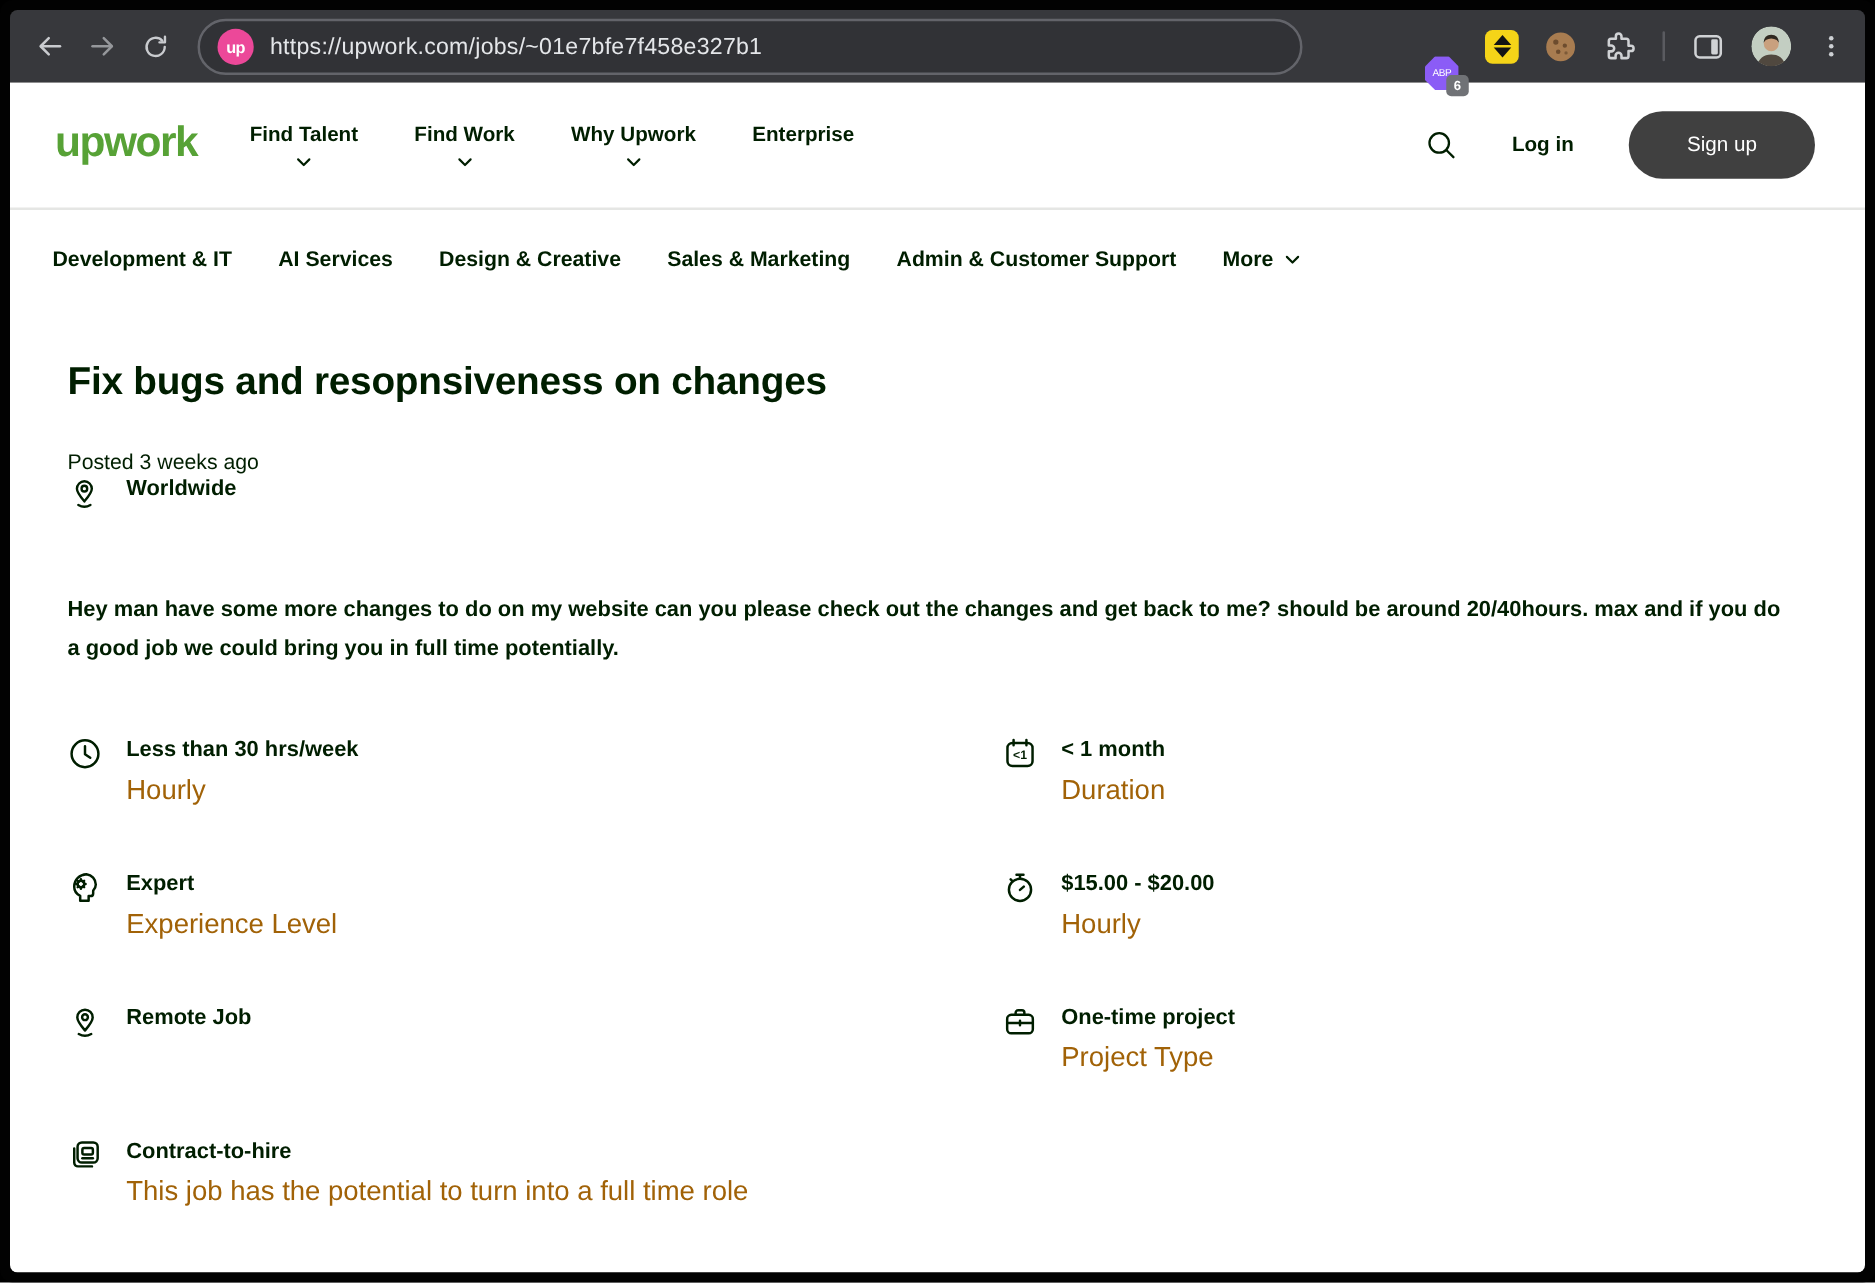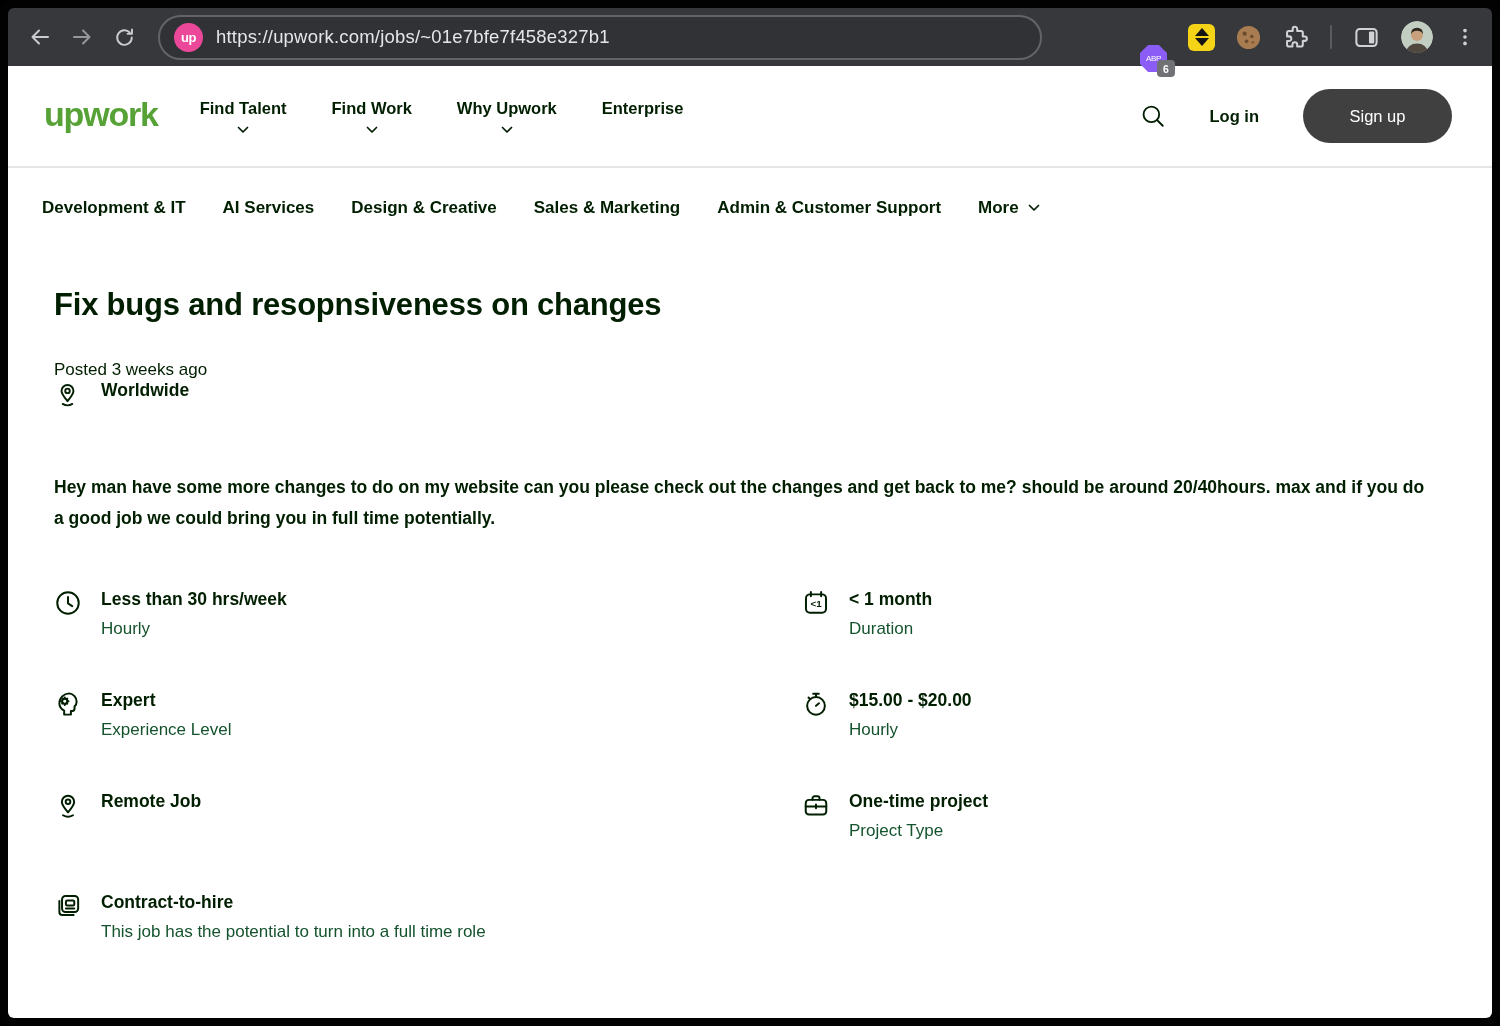--- a/index.html
+++ b/index.html
@@ -75,21 +75,21 @@
   .job-title { font-size:31px; font-weight:700; letter-spacing:-0.2px; margin-top:47px; }
   .posted { font-size:17px; margin-top:37px; }
   .location-row { display:flex; gap:20px; }
   .location-row .loc-label { font-size:17.5px; font-weight:700; }
   .description { margin-top:63px; font-size:17.5px; line-height:31px; max-width:1378px;font-weight:bold; }
 
   .details-grid { margin-top:55px; display:grid; grid-template-columns:748px 1fr; row-gap:51px; }
   .detail-item { display:flex; gap:19px; }
   .detail-icon { width:28px; flex:none; display:flex; justify-content:center; align-items:flex-start; }
   .detail-title { font-size:17.5px; font-weight:700; }
-  .detail-sub { font-size:17px; color:#14532d; margin-top:9px; }
+  .detail-sub { font-size:22px; color:#a16207; margin-top:9px; }
 
   .ic { stroke:#001e00; fill:none; stroke-width:1.7; stroke-linecap:round; stroke-linejoin:round; }
   svg text { stroke:none; }
 </style>
 </head>
 <body>
 
 <div class="frame">
   <div class="window">
 

